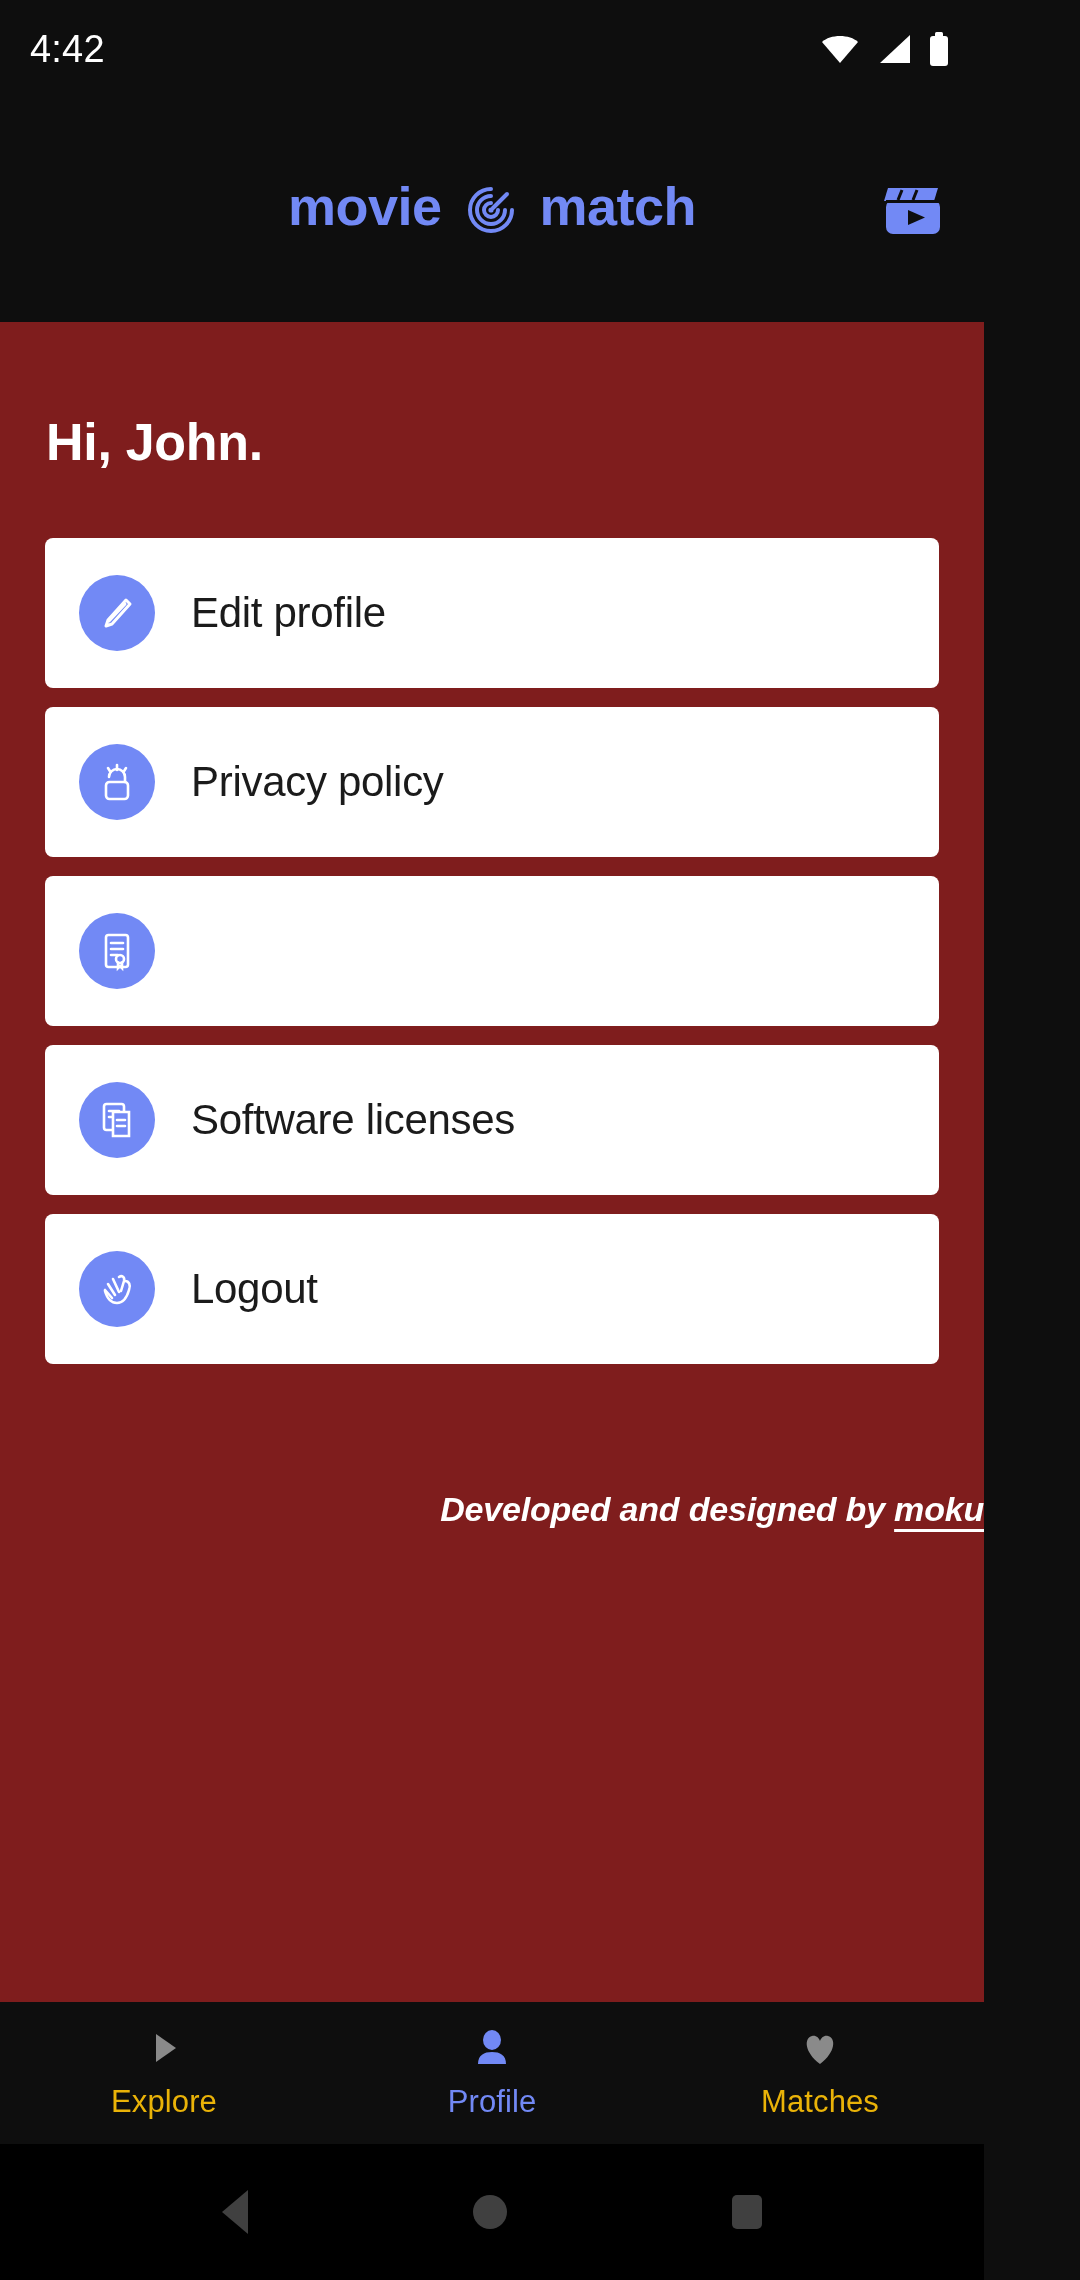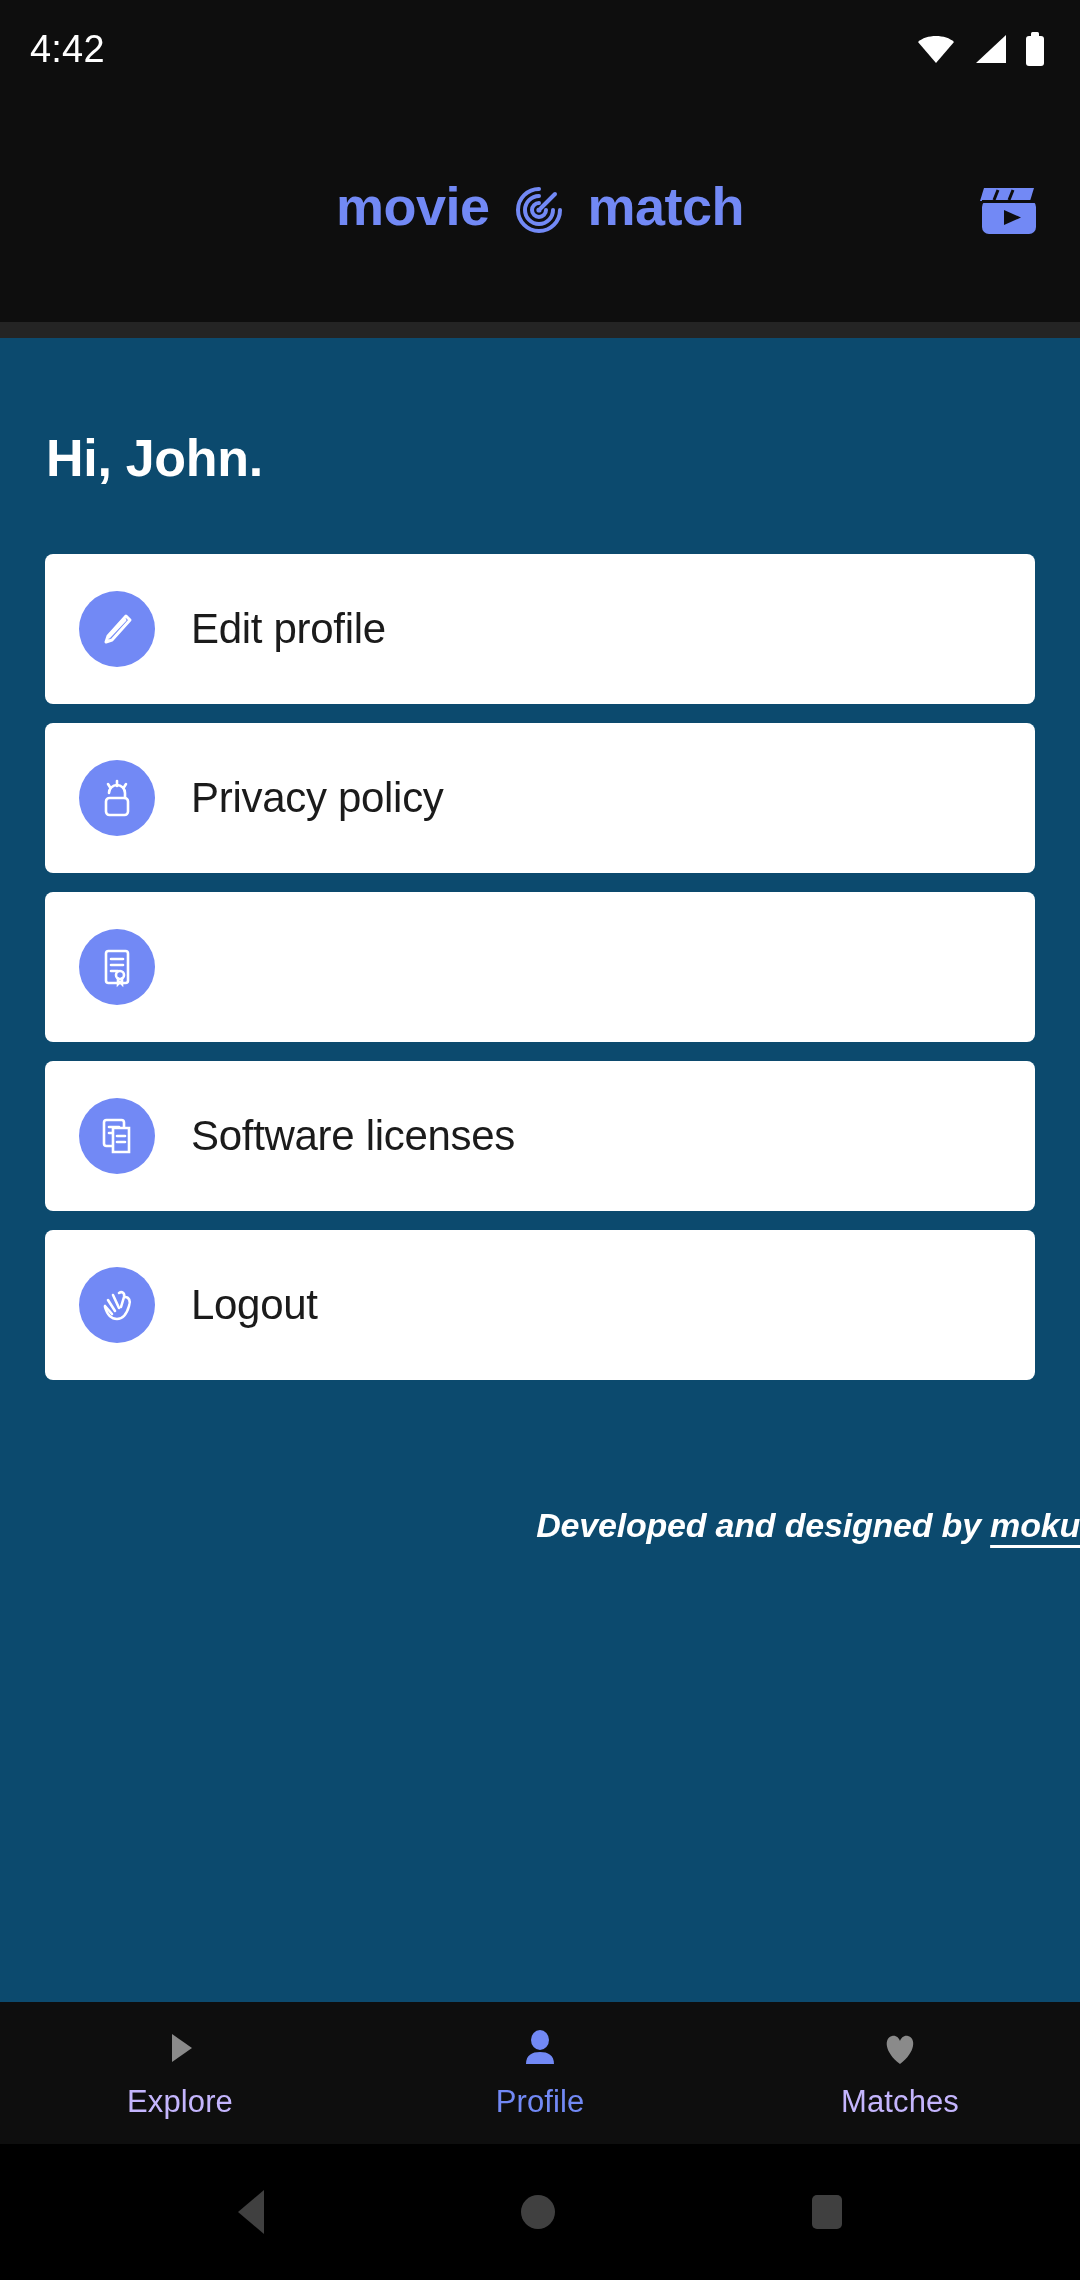--- a/index.html
+++ b/index.html
@@ -2,21 +2,21 @@
 <html><head>
 <meta charset="utf-8">
 <style>
   * { margin:0; padding:0; box-sizing:border-box; }
   html, body {
     width:1080px; height:2280px;
     background:#0e0e0e;
     font-family:"Liberation Sans", sans-serif;
     overflow:hidden;
   }
-  .phone { width:1080px; height:2280px; position:relative; display:flex; flex-direction:column; background:#242424; }
+  .phone { width:984px; height:2280px; position:relative; display:flex; flex-direction:column; background:#242424; }
 
   
   .statusbar {
     height:98px; background:#0e0e0e; flex:0 0 auto;
     display:flex; align-items:center; justify-content:space-between;
     padding:0 34px 0 30px;
   }
   .status-time { color:#ffffff; font-size:38px; letter-spacing:.2px; }
   .status-icons { display:flex; align-items:center; gap:16px; }
   .status-icons svg { display:block; }
@@ -30,21 +30,21 @@
   .brand-word {
     color:#7289f5; font-size:54px; font-weight:bold; letter-spacing:-.5px; line-height:1;
   }
   .brand-mark { width:62px; height:62px; display:block; }
   .appbar-action {
     position:absolute; right:34px; top:50%; transform:translateY(-50%);
     width:74px; height:74px; display:flex; align-items:center; justify-content:center;
   }
 
   
-  .content { flex:1 1 auto; background:#0c4a6e; position:relative; overflow:hidden;margin-top:16px; }
+  .content { flex:1 1 auto; background:#7f1d1d; position:relative; overflow:hidden; }
   .greeting {
     color:#ffffff; font-size:52px; font-weight:bold; letter-spacing:-.3px;
     padding:90px 0 0 46px;
   }
 
   .menu-list { margin-top:66px; padding:0 45px; display:flex; flex-direction:column; gap:19px; }
   .menu-card {
     background:#ffffff; border-radius:8px; height:150px;
     display:flex; align-items:center; padding-left:34px; gap:36px;
   }
@@ -64,21 +64,21 @@
   
   .bottomnav {
     height:142px; background:#0e0e0e; flex:0 0 auto;
     display:flex; align-items:center;
   }
   .nav-item {
     flex:1 1 0; display:flex; flex-direction:column; align-items:center; justify-content:center; gap:14px;
   }
   .nav-item svg { display:block; }
   .nav-label { font-size:31px; letter-spacing:.1px; }
-  .nav-item.inactive .nav-label { color:#c4b5fd; }
+  .nav-item.inactive .nav-label { color:#eab308; }
   .nav-item.active .nav-label { color:#7289f5; }
 
   
   .sysnav {
     height:136px; background:#000000; flex:0 0 auto;
     display:flex; align-items:center; justify-content:space-around; padding:0 110px;
   }
   .sysnav span { display:block; }
   .sys-back {
     width:0; height:0; border-top:22px solid transparent; border-bottom:22px solid transparent;

